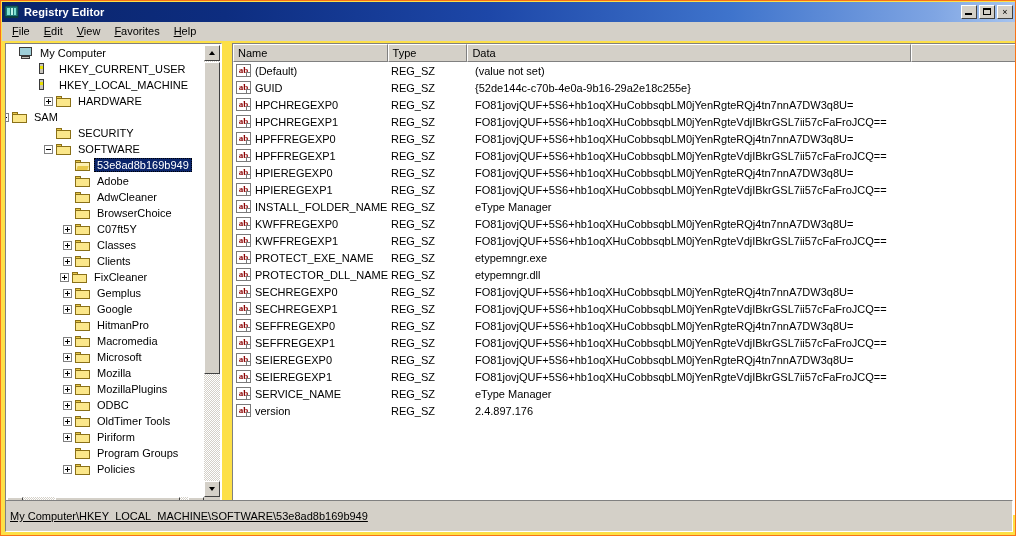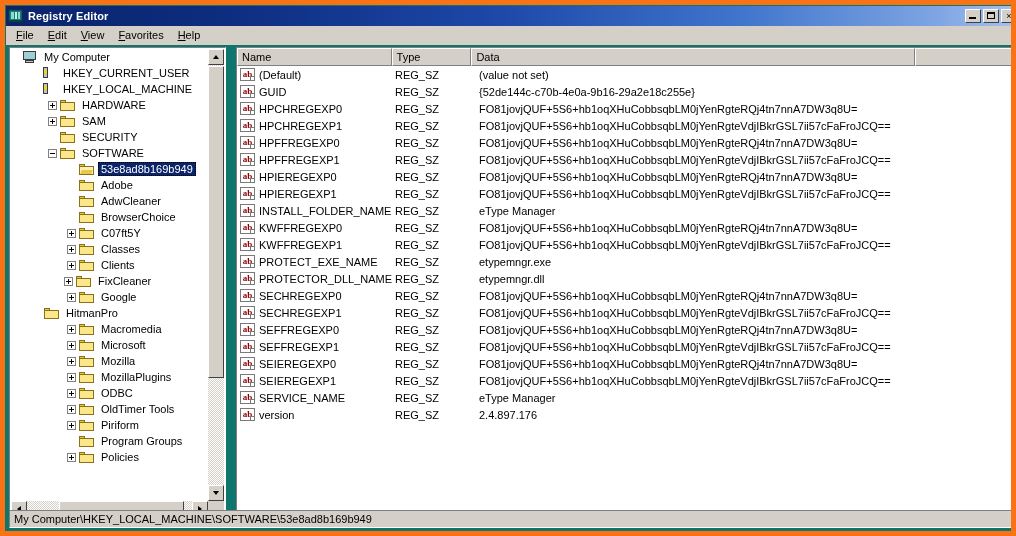--- a/index.html
+++ b/index.html
@@ -11,22 +11,22 @@
   body {
     font-family: "Liberation Sans", sans-serif;
     font-size: 11px;
     -webkit-font-smoothing: none;
   }
   #app {
     position: relative;
     width: 1016px;
     height: 536px;
     box-sizing: border-box;
-    background: #0f766e;
-    border: 5px solid #f97316;
+    background: #fde047;
+    border: 1px solid #f97316;
     overflow: hidden;
   }
 
   
   .titlebar {
     position: absolute;
     left: 1px; top: 1px;
     width: 1014px; height: 20px;
     background: linear-gradient(to right,
         #0a246a 0%, #0d2d80 22%, #1d47a8 48%, #3f74cc 72%, #7fa5e3 92%, #a6c4f0 100%);
@@ -425,31 +425,32 @@
   .cell-data {
     flex: 1 1 auto;
     padding-left: 4px;
     overflow: hidden;
   }
 
   
   .statusbar {
     position: absolute;
     left: 4px; bottom: 3px;
-    width: 1008px; height: 18px;
+    width: 1008px; height: 32px;
     background: #d4d0c8;
     border: 1px solid;
     border-color: #808080 #ffffff #ffffff #808080;
     box-sizing: border-box;
     display: flex;
     align-items: center;
     padding-left: 4px;
     font-size: 11px;
     color: #000;
     white-space: nowrap;
+    text-decoration: underline;
   }
 </style>
 </head>
 <body>
 
 <div id="app">
 
   <div class="titlebar">
     <div class="titlebar-icon">
       <svg width="16" height="16" viewBox="0 0 16 16">
@@ -508,21 +509,21 @@
             <span class="tree-label">HKEY_LOCAL_MACHINE</span>
           </div>
           <div class="tree-row" style="padding-left: 44px;">
             <span class="expander plus"></span>
             <span class="folder">
               <span class="tab"></span>
               <span class="body"></span>
             </span>
             <span class="tree-label">HARDWARE</span>
           </div>
-          <div class="tree-row" style="padding-left: 44px;">
+          <div class="tree-row" style="">
             <span class="expander plus"></span>
             <span class="folder">
               <span class="tab"></span>
               <span class="body"></span>
             </span>
             <span class="tree-label">SAM</span>
           </div>
           <div class="tree-row" style="padding-left: 44px;">
             <span class="expander-space"></span>
             <span class="folder">
@@ -602,23 +603,31 @@
               <span class="body"></span>
             </span>
             <span class="tree-label">FixCleaner</span>
           </div>
           <div class="tree-row" style="padding-left: 63px;">
             <span class="expander plus"></span>
             <span class="folder">
               <span class="tab"></span>
               <span class="body"></span>
             </span>
+            <span class="tree-label">Gemplus</span>
+          </div>
+          <div class="tree-row" style="padding-left: 63px;">
+            <span class="expander plus"></span>
+            <span class="folder">
+              <span class="tab"></span>
+              <span class="body"></span>
+            </span>
             <span class="tree-label">Google</span>
           </div>
-          <div class="tree-row" style="padding-left: 28px;">
+          <div class="tree-row" style="padding-left: 63px;">
             <span class="expander-space"></span>
             <span class="folder">
               <span class="tab"></span>
               <span class="body"></span>
             </span>
             <span class="tree-label">HitmanPro</span>
           </div>
           <div class="tree-row" style="padding-left: 63px;">
             <span class="expander plus"></span>
             <span class="folder">

